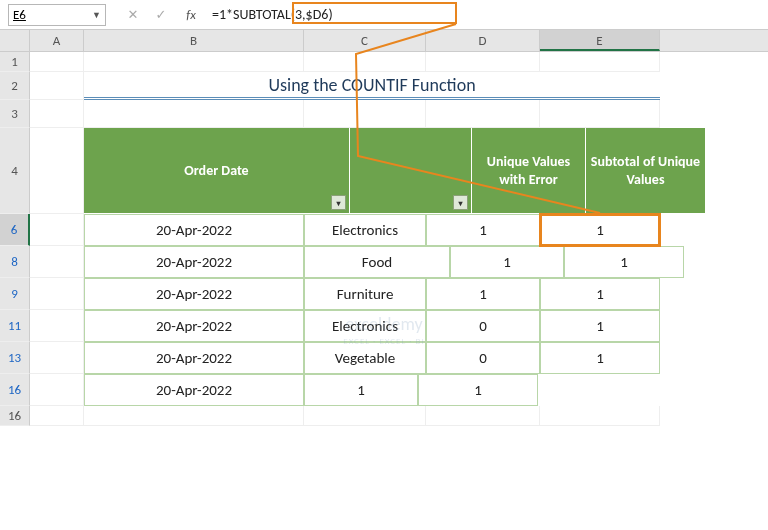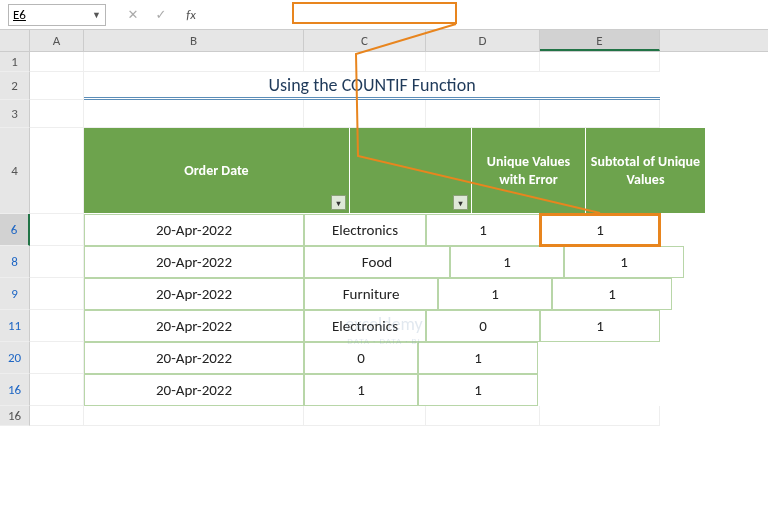--- a/index.html
+++ b/index.html
@@ -54,20 +54,21 @@
 <div class="formula-bar">
   <div class="name-box">
     <span class="name-box-text">E6</span>
     <span class="name-box-arrow">▼</span>
   </div>
   <div class="fb-icons">
     <span class="fb-icon">✕</span>
     <span class="fb-icon">✓</span>
     <span class="fb-icon fx">fx</span>
   </div>
+  <div class="formula-input">=1*SUBTOTAL(3,$D6)</div>
 </div>
 
 <div class="formula-highlight" style="left:292px; top:2px; width:165px; height:22px;"></div>
 
 <div class="sheet">
 
   <div class="col-headers">
     <div class="corner"></div>
     <div class="col-h" style="width:54px">A</div>
     <div class="col-h" style="width:220px">B</div>
@@ -80,21 +81,21 @@
 
     <div class="row-headers">
       <div class="row-h" style="height:20px">1</div>
       <div class="row-h" style="height:28px">2</div>
       <div class="row-h" style="height:28px">3</div>
       <div class="row-h" style="height:86px">4</div>
       <div class="row-h filtered selected" style="height:32px">6</div>
       <div class="row-h filtered" style="height:32px">8</div>
       <div class="row-h filtered" style="height:32px">9</div>
       <div class="row-h filtered" style="height:32px">11</div>
-      <div class="row-h filtered" style="height:32px">20</div>
+      <div class="row-h filtered" style="height:32px">13</div>
       <div class="row-h filtered" style="height:32px">16</div>
       <div class="row-h" style="height:20px">16</div>
     </div>
 
     <div class="cells">
 
       <div class="row" style="height:20px">
         <div class="cell" style="width:54px"></div>
         <div class="cell" style="width:220px"></div>
         <div class="cell" style="width:122px"></div>
@@ -138,34 +139,35 @@
       <div class="row" style="height:32px">
         <div class="cell" style="width:54px"></div>
         <div class="cell data" style="width:220px">20-Apr-2022</div>
         <div class="cell data" style="width:146px">Food</div>
         <div class="cell data" style="width:114px">1</div>
         <div class="cell data" style="width:120px">1</div>
       </div>
       <div class="row" style="height:32px">
         <div class="cell" style="width:54px"></div>
         <div class="cell data" style="width:220px">20-Apr-2022</div>
-        <div class="cell data" style="width:134px">Furniture</div>
+        <div class="cell data" style="width:122px">Furniture</div>
         <div class="cell data" style="width:114px">1</div>
         <div class="cell data" style="width:120px">1</div>
       </div>
       <div class="row" style="height:32px">
         <div class="cell" style="width:54px"></div>
         <div class="cell data" style="width:220px">20-Apr-2022</div>
         <div class="cell data" style="width:122px">Electronics</div>
         <div class="cell data" style="width:114px">0</div>
         <div class="cell data" style="width:120px">1</div>
       </div>
       <div class="row" style="height:32px">
         <div class="cell" style="width:54px"></div>
         <div class="cell data" style="width:220px">20-Apr-2022</div>
+        <div class="cell data" style="width:122px">Vegetable</div>
         <div class="cell data" style="width:114px">0</div>
         <div class="cell data" style="width:120px">1</div>
       </div>
       <div class="row" style="height:32px">
         <div class="cell" style="width:54px"></div>
         <div class="cell data" style="width:220px">20-Apr-2022</div>
         <div class="cell data" style="width:114px">1</div>
         <div class="cell data" style="width:120px">1</div>
       </div>
 
@@ -179,14 +181,14 @@
     </div>
   </div>
 </div>
 
 <svg class="callout-line" style="left:0; top:0;" width="768" height="530">
   <polyline points="456,24 356,54 358,156 600,213" fill="none" stroke="#e8851e" stroke-width="2"></polyline>
 </svg>
 
 <div class="watermark">
   <div class="wm-top">exceldemy</div>
-  <div class="wm-sub">DATA · DATA · BI</div>
+  <div class="wm-sub">EXCEL · EXCEL · BI</div>
 </div>
 
 </body></html>

